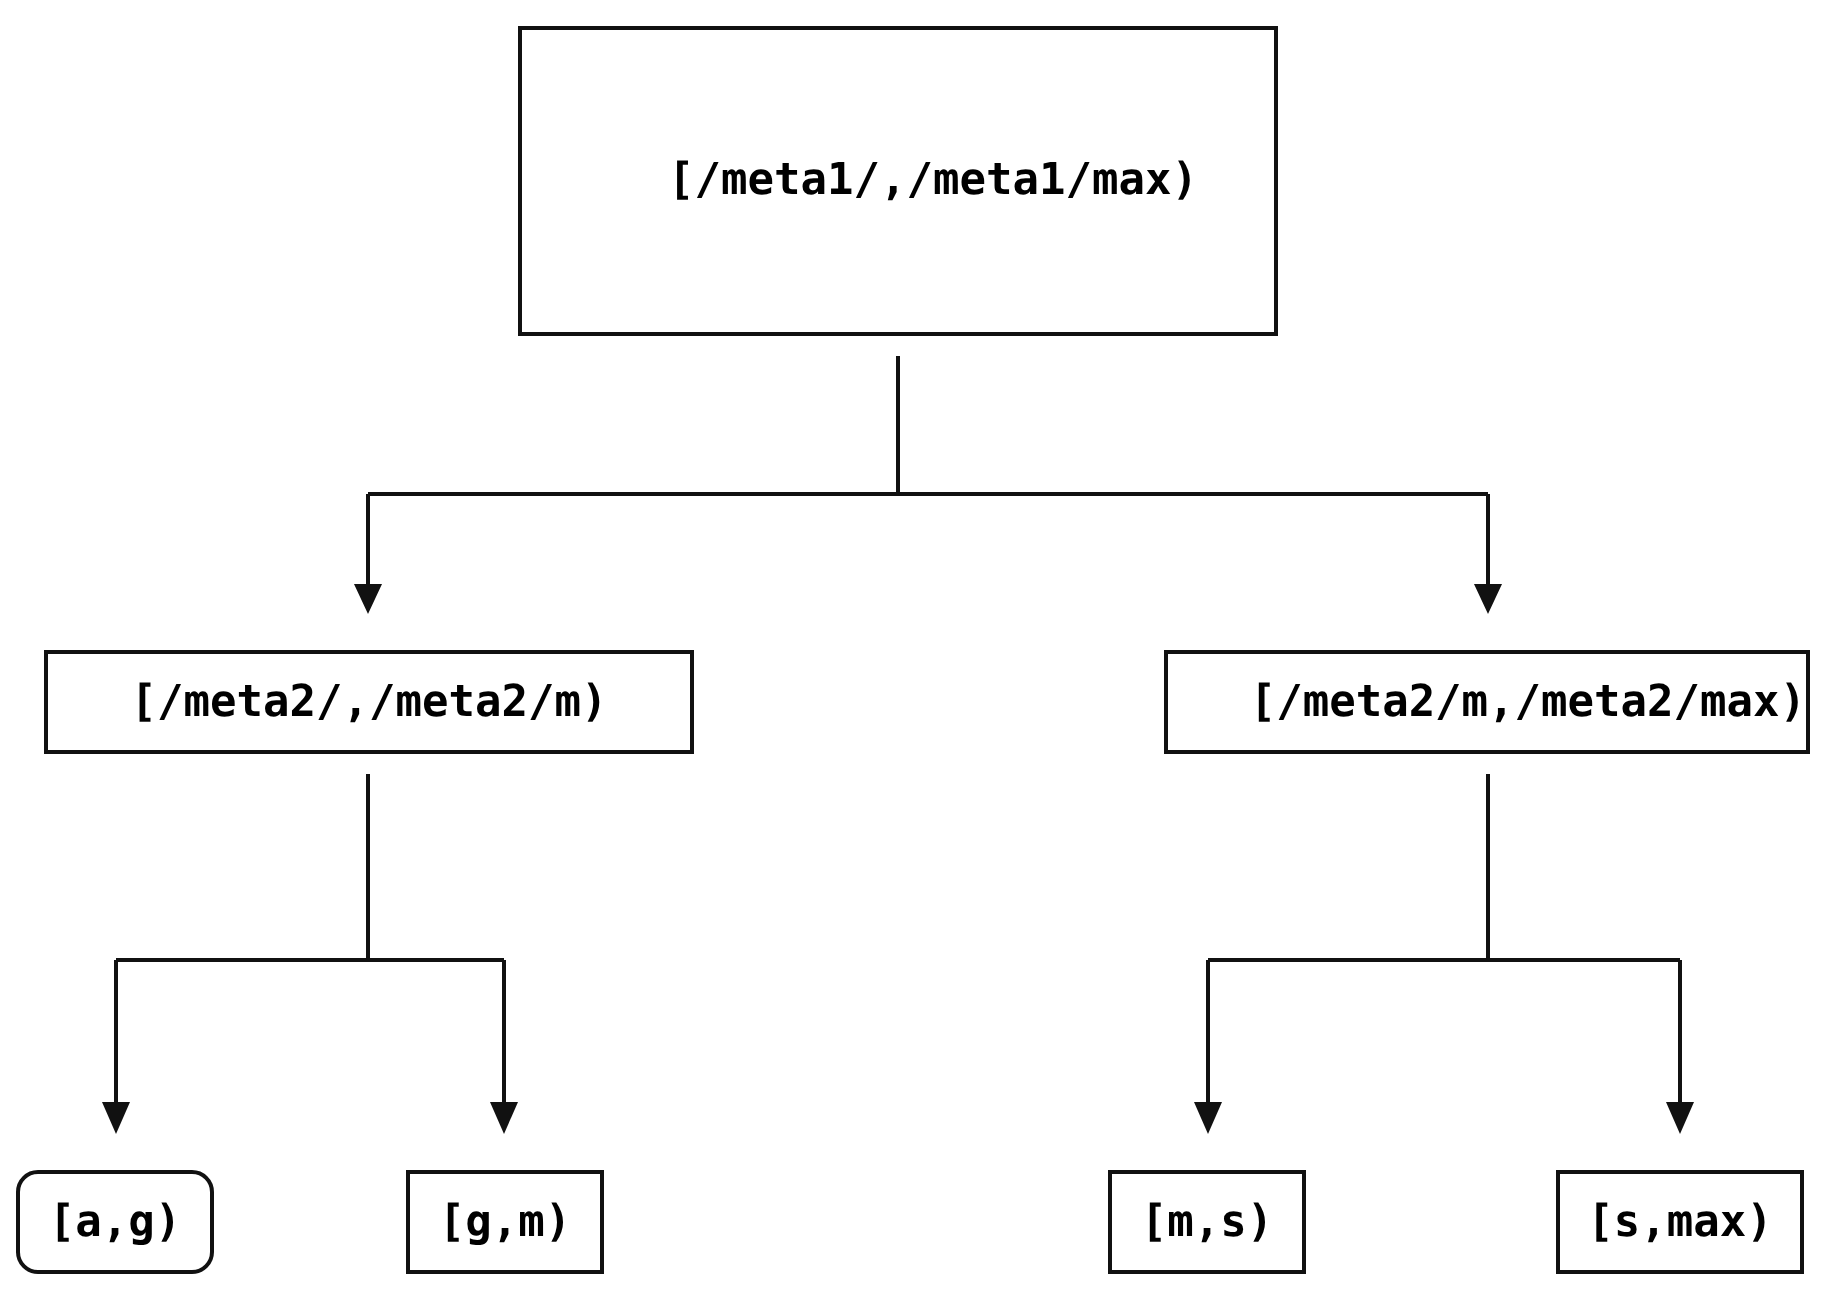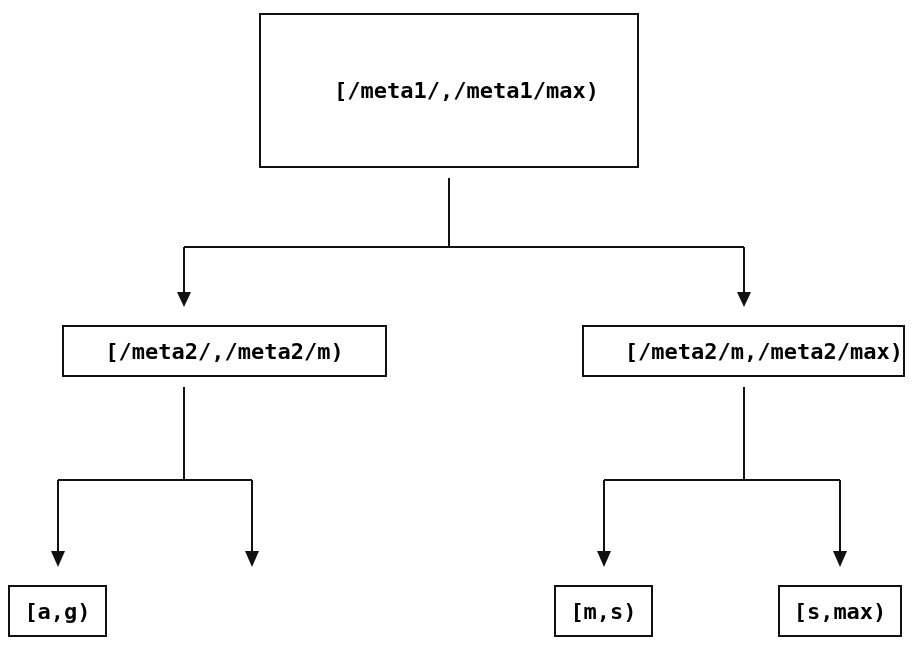--- a/index.html
+++ b/index.html
@@ -31,23 +31,23 @@
     background: #ffffff;
     display: flex;
     align-items: center;
     justify-content: center;
     font-size: 22px;
     font-weight: bold;
     color: #000000;
     white-space: nowrap;
   }
   .n-root  { left: 259px; top: 13px;  width: 380px; height: 155px; padding-left: 35px; }
-  .n-left  { left: 22px;  top: 325px; width: 325px; height: 52px; margin-left: 40px; }
+  .n-left  { left: 22px;  top: 325px; width: 325px; height: 52px; }
   .n-right { left: 582px; top: 325px; width: 323px; height: 52px; justify-content: flex-end; }
-  .n-leaf1 { left: 8px;   top: 585px; width: 99px;  height: 52px; }
+  .n-leaf1 { left: 8px;   top: 585px; width: 99px;  height: 52px; border-radius: 11px; }
   .n-leaf2 { left: 203px; top: 585px; width: 99px;  height: 52px; }
   .n-leaf3 { left: 554px; top: 585px; width: 99px;  height: 52px; justify-content: center; }
   .n-leaf4 { left: 778px; top: 585px; width: 124px; height: 52px; }
 </style>
 </head>
 <body>
 
 <div class="canvas">
 
   <svg class="edges" viewBox="0 0 912 652" xmlns="http://www.w3.org/2000/svg">
@@ -80,20 +80,23 @@
   </div>
 
   <div class="node n-right">
     <span>[/meta2/m,/meta2/max)</span>
   </div>
 
   <div class="node n-leaf1">
     <span>[a,g)</span>
   </div>
 
+  <div class="node n-leaf2">
+    <span>[g,m)</span>
+  </div>
 
   <div class="node n-leaf3">
     <span>[m,s)</span>
   </div>
 
   <div class="node n-leaf4">
     <span>[s,max)</span>
   </div>
 
 </div>

